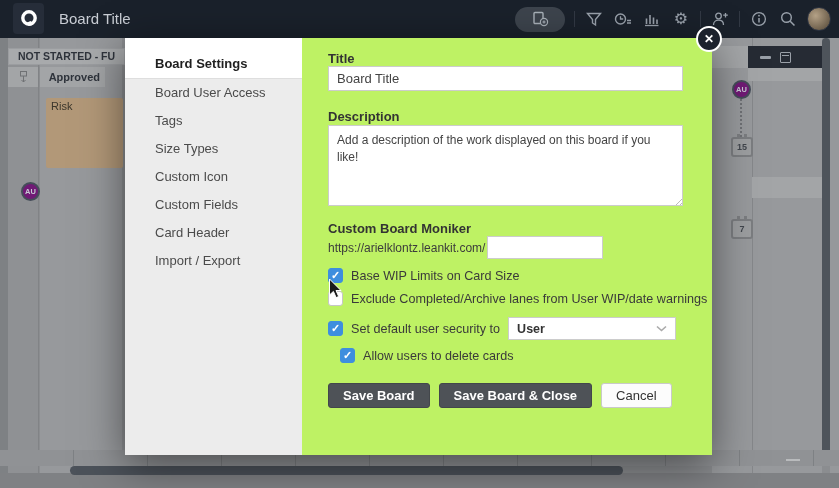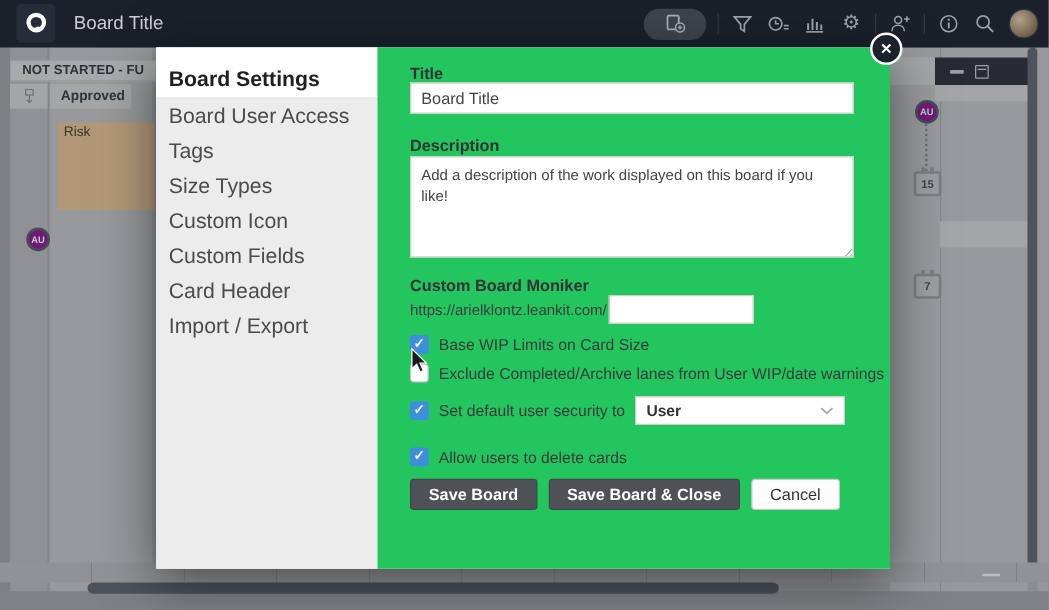--- a/index.html
+++ b/index.html
@@ -62,40 +62,40 @@
   .hscroll { left:70px; top:428px; width:553px; height:9px; background:#4c525a; border-radius:5px; }
 
   
   .modal { position:absolute; left:125px; top:38px; width:587px; height:417px; background:#fff; z-index:10;
            box-shadow:0 10px 40px rgba(0,0,0,.5); }
   .close-btn { position:absolute; left:571px; top:-12px; width:26px; height:26px; border-radius:50%;
                background:#1c222d; border:2px solid #fff; color:#fff; font-size:12px; font-weight:bold;
                display:flex; align-items:center; justify-content:center; cursor:pointer; z-index:12; }
   .sidebar { position:absolute; left:0; top:0; width:177px; height:100%; background:#ececec; }
   .sb-spacer { height:11px; background:#fff; }
-  .sb-item { height:28px; line-height:28px; padding-left:10px; font-size:17px; color:#4b4b4b; cursor:pointer; }
+  .sb-item { height:28px; line-height:28px; padding-left:30px; font-size:13px; color:#4b4b4b; cursor:pointer; }
   .sb-item.active { height:30px; line-height:30px; background:#fff; border-bottom:1px solid #dedede;
                     font-weight:bold; color:#1f1f1f; }
-  .content { position:absolute; left:177px; top:0; right:0; bottom:0; background:#22c55e; }
+  .content { position:absolute; left:177px; top:0; right:0; bottom:0; background:#bef264; }
   .c-abs { position:absolute; }
   .flabel { font-size:13px; font-weight:bold; color:#333; }
   .lbl-title { left:26px; top:13px; }
   .inp { border:1px solid #ccc; font-size:13px; color:#444; font-family:"Liberation Sans",sans-serif; outline:none; background:#fff; }
   .inp-title { left:26px; top:28px; width:355px; height:25px; padding:0 8px; }
   .lbl-desc { left:26px; top:71px; }
   .txt-desc { left:26px; top:87px; width:355px; height:81px; padding:6px 8px; resize:none; font-size:12px; line-height:1.4; }
   .grip { left:371px; top:158px; width:9px; height:9px;
           background:repeating-linear-gradient(135deg, transparent 0 2px, #bbb 2px 3px);
           clip-path:polygon(100% 0, 100% 100%, 0 100%); }
   .lbl-moniker { left:26px; top:183px; }
   .moniker-row { left:26px; top:198px; display:flex; align-items:center; }
   .moniker-prefix { font-size:12px; color:#3c3c3c; }
   .inp-moniker { width:116px; height:23px; margin-left:2px; padding:0 6px; }
   .chk-row { position:absolute; left:26px; display:flex; align-items:center; gap:8px; font-size:12.6px; color:#3a3a3a; }
-  .row-1 { top:230px; } .row-2 { top:253px; } .row-3 { top:279px; } .row-4 { top:320px; }
+  .row-1 { top:230px; } .row-2 { top:253px; } .row-3 { top:279px; } .row-4 { top:310px;margin-left:12px; }
   .cb { width:15px; height:15px; border-radius:3px; flex:0 0 auto; display:flex; align-items:center; justify-content:center; cursor:pointer; }
   .cb { background:#fff; border:1px solid #c6c6c6; }
   .cb.on { background:#3e8ede; border:1px solid #3e8ede; }
   .cb.on::after { content:"✓"; color:#fff; font-size:11px; font-weight:bold; line-height:1; }
   .sel { width:168px; height:23px; border:1px solid #ccc; display:flex; align-items:center; justify-content:space-between;
          padding:0 8px; font-size:12.5px; font-weight:bold; color:#333; cursor:pointer; background:#fff; }
   .btn-row { left:26px; top:345px; display:flex; gap:9px; }
   .btn { height:25px; line-height:23px; padding:0 14px; font-size:13px; font-weight:bold; border-radius:3px;
          cursor:pointer; font-family:"Liberation Sans",sans-serif; }
   .btn-dark { background:#4e5257; color:#fff; border:1px solid #43474b; }

